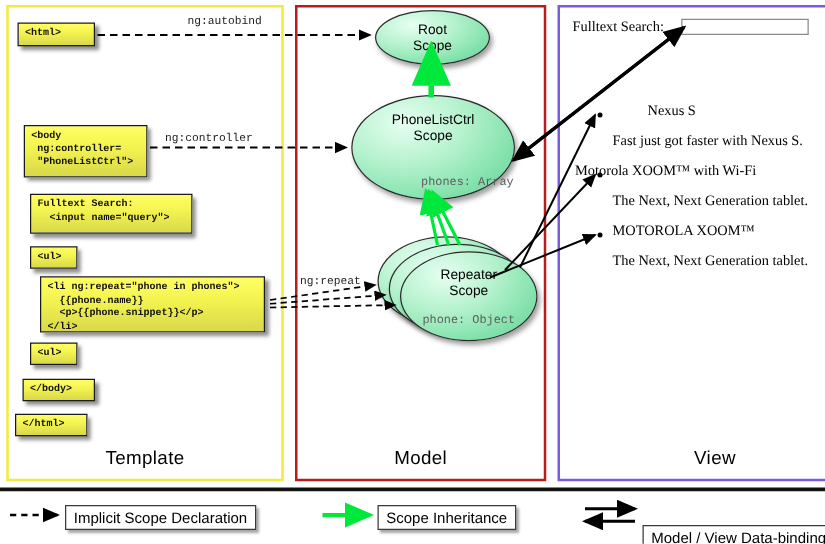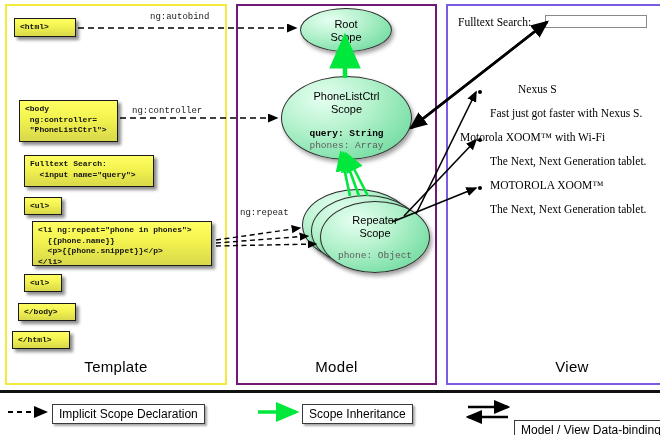--- a/index.html
+++ b/index.html
@@ -4,21 +4,21 @@
 <style>
   html,body{margin:0;padding:0;background:#ffffff;}
   body{width:660px;height:435px;position:relative;overflow:hidden;
        font-family:"Liberation Sans",sans-serif;}
 
   #stage{position:absolute;left:0;top:0;width:660px;height:435px;}
 
   
   .col{position:absolute;box-sizing:border-box;background:#ffffff;}
   #col-template{left:5px;  top:4px; width:222px; height:381px; border:2px solid #f2ea3c;}
-  #col-model   {left:236px;top:4px; width:201px; height:381px; border:2px solid #701a75;}
+  #col-model   {left:236px;top:4px; width:201px; height:381px; border:2px solid #b91c1c;}
   #col-view    {left:446px;top:4px; width:252px; height:381px; border:2px solid #7b5ce0;}
 
   .col-label{position:absolute;width:100%;text-align:center;bottom:8px;
              font-size:15px;color:#000;letter-spacing:.3px;}
 
   
   .ybox{position:absolute;box-sizing:border-box;
         background:linear-gradient(180deg,#ffff63 0%,#f2f24f 45%,#d8d84a 100%);
         border:1.5px solid #1a1a1a;
         box-shadow:3px 3px 3px rgba(0,0,0,.45);
@@ -96,22 +96,21 @@
   <div class="ybox" style="left:12px;top:331px;width:58px;height:18px;">&lt;/html&gt;</div>
 
   <div class="ell" style="left:300px;top:8px;width:92px;height:44px;">
     <div class="txt title" style="top:9px;white-space:pre;">Root
 Scope</div>
   </div>
 
   <div class="ell" style="left:281px;top:76px;width:131px;height:84px;">
     <div class="txt title" style="top:13px;white-space:pre;">PhoneListCtrl
 Scope</div>
-    <div class="txt field strong" style="top:51px;">query: String</div>
-    <div class="txt field dim" style="top:63px;">phones: Array</div>
+    <div class="txt field dim" style="top:63px;text-align:right;">phones: Array</div>
   </div>
 
   <div class="ell" style="left:302px;top:189px;width:110px;height:72px;"></div>
   <div class="ell" style="left:311px;top:195px;width:110px;height:72px;"></div>
   <div class="ell" style="left:320px;top:201px;width:110px;height:72px;">
     <div class="txt title" style="top:12px;white-space:pre;">Repeater
 Scope</div>
     <div class="txt field dim" style="top:48px;">phone: Object</div>
   </div>
 
@@ -125,21 +124,21 @@
   <div class="v-bullet" style="left:478px;top:138px;"></div>
   <div class="v-item view-serif" style="left:460px;top:131px;">Motorola XOOM™  with Wi-Fi</div>
   <div class="v-item view-serif" style="left:490px;top:155px;">The Next, Next Generation tablet.</div>
 
   <div class="v-bullet" style="left:478px;top:186px;"></div>
   <div class="v-item view-serif" style="left:490px;top:179px;">MOTOROLA XOOM™</div>
   <div class="v-item view-serif" style="left:490px;top:203px;">The Next, Next Generation tablet.</div>
 
   <div class="alabel" style="left:150px;top:12px;">ng:autobind</div>
   <div class="alabel" style="left:132px;top:106px;">ng:controller</div>
-  <div class="alabel" style="left:240px;top:208px;text-align:right;">ng:repeat</div>
+  <div class="alabel" style="left:240px;top:220px;text-align:right;">ng:repeat</div>
 
   <svg id="wires" viewBox="0 0 660 435">
     <defs>
       <marker id="mk-black" markerWidth="7" markerHeight="7" refX="6" refY="3.0" orient="auto">
         <path d="M0,0 L7,3 L0,6 z" fill="#000"></path>
       </marker>
       <marker id="mk-green" markerWidth="8" markerHeight="8" refX="3" refY="3.5" orient="auto">
         <path d="M0,0 L8,3.5 L0,7 z" fill="#00e83c"></path>
       </marker>
     </defs>

